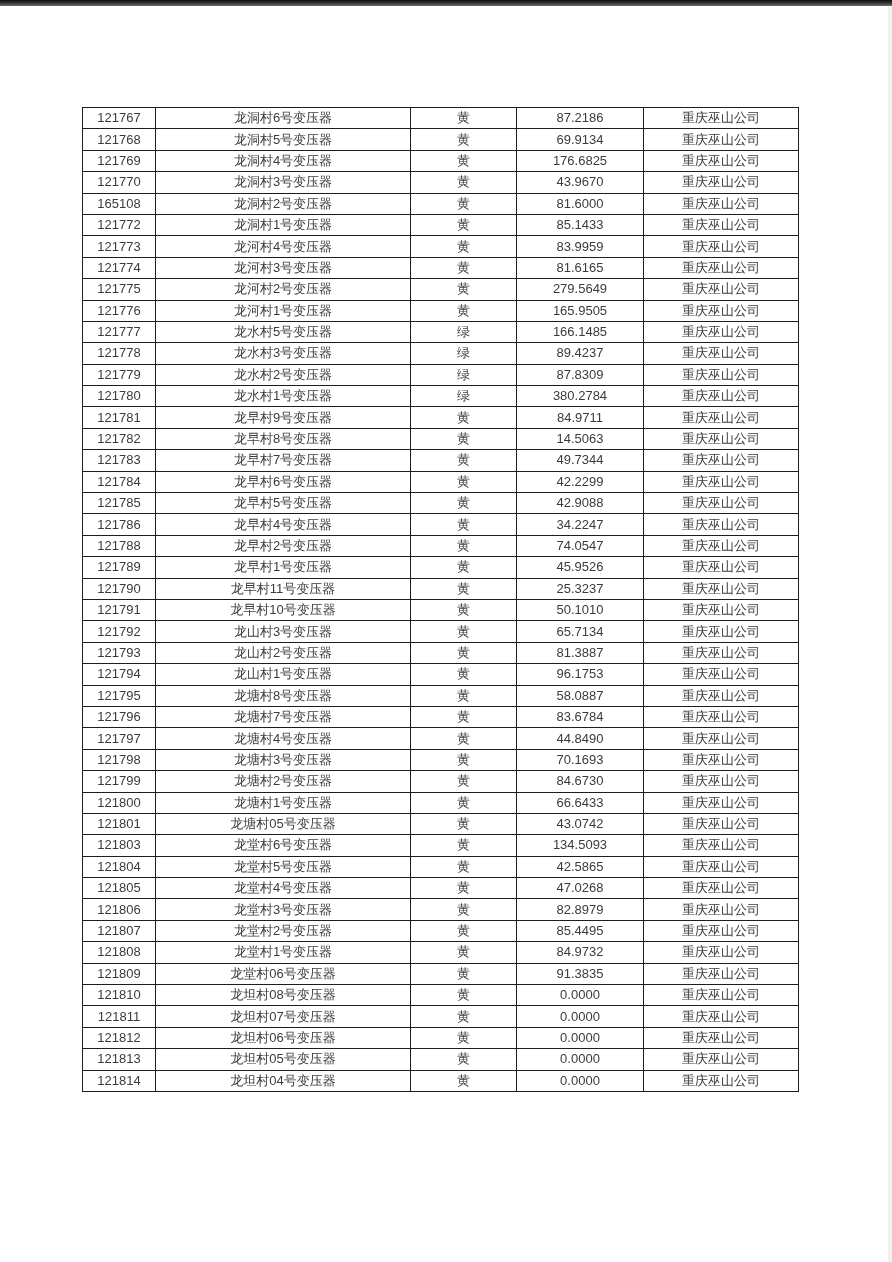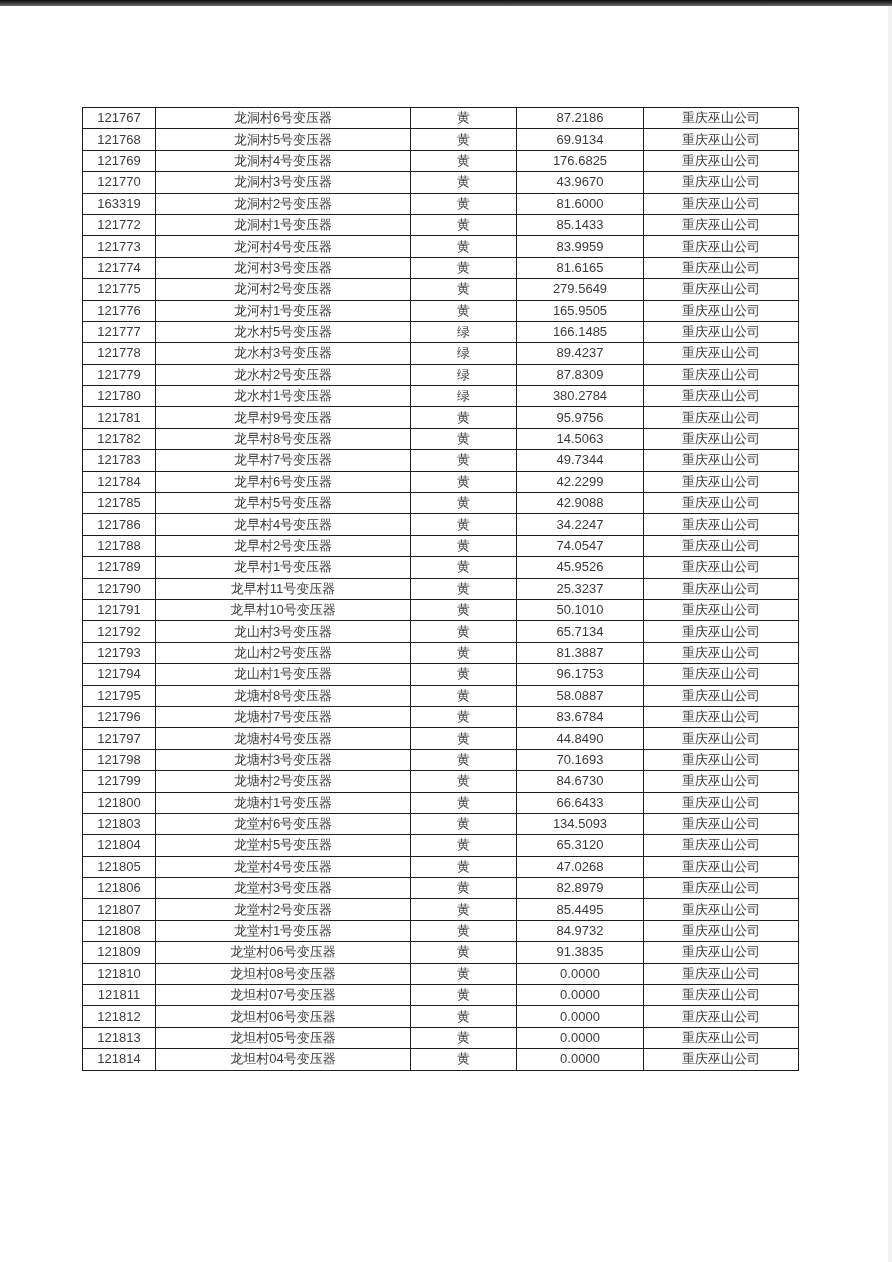--- a/index.html
+++ b/index.html
@@ -91,21 +91,21 @@
           <td>重庆巫山公司</td>
         </tr>
         <tr>
           <td>121770</td>
           <td>龙洞村3号变压器</td>
           <td>黄</td>
           <td>43.9670</td>
           <td>重庆巫山公司</td>
         </tr>
         <tr>
-          <td>163319</td>
+          <td>165108</td>
           <td>龙洞村2号变压器</td>
           <td>黄</td>
           <td>81.6000</td>
           <td>重庆巫山公司</td>
         </tr>
         <tr>
           <td>121772</td>
           <td>龙洞村1号变压器</td>
           <td>黄</td>
           <td>85.1433</td>
@@ -164,21 +164,21 @@
           <td>121780</td>
           <td>龙水村1号变压器</td>
           <td>绿</td>
           <td>380.2784</td>
           <td>重庆巫山公司</td>
         </tr>
         <tr>
           <td>121781</td>
           <td>龙早村9号变压器</td>
           <td>黄</td>
-          <td>95.9756</td>
+          <td>84.9711</td>
           <td>重庆巫山公司</td>
         </tr>
         <tr>
           <td>121782</td>
           <td>龙早村8号变压器</td>
           <td>黄</td>
           <td>14.5063</td>
           <td>重庆巫山公司</td>
         </tr>
         <tr>
@@ -294,31 +294,38 @@
           <td>重庆巫山公司</td>
         </tr>
         <tr>
           <td>121800</td>
           <td>龙塘村1号变压器</td>
           <td>黄</td>
           <td>66.6433</td>
           <td>重庆巫山公司</td>
         </tr>
         <tr>
+          <td>121801</td>
+          <td>龙塘村05号变压器</td>
+          <td>黄</td>
+          <td>43.0742</td>
+          <td>重庆巫山公司</td>
+        </tr>
+        <tr>
           <td>121803</td>
           <td>龙堂村6号变压器</td>
           <td>黄</td>
           <td>134.5093</td>
           <td>重庆巫山公司</td>
         </tr>
         <tr>
           <td>121804</td>
           <td>龙堂村5号变压器</td>
           <td>黄</td>
-          <td>65.3120</td>
+          <td>42.5865</td>
           <td>重庆巫山公司</td>
         </tr>
         <tr>
           <td>121805</td>
           <td>龙堂村4号变压器</td>
           <td>黄</td>
           <td>47.0268</td>
           <td>重庆巫山公司</td>
         </tr>
         <tr>

